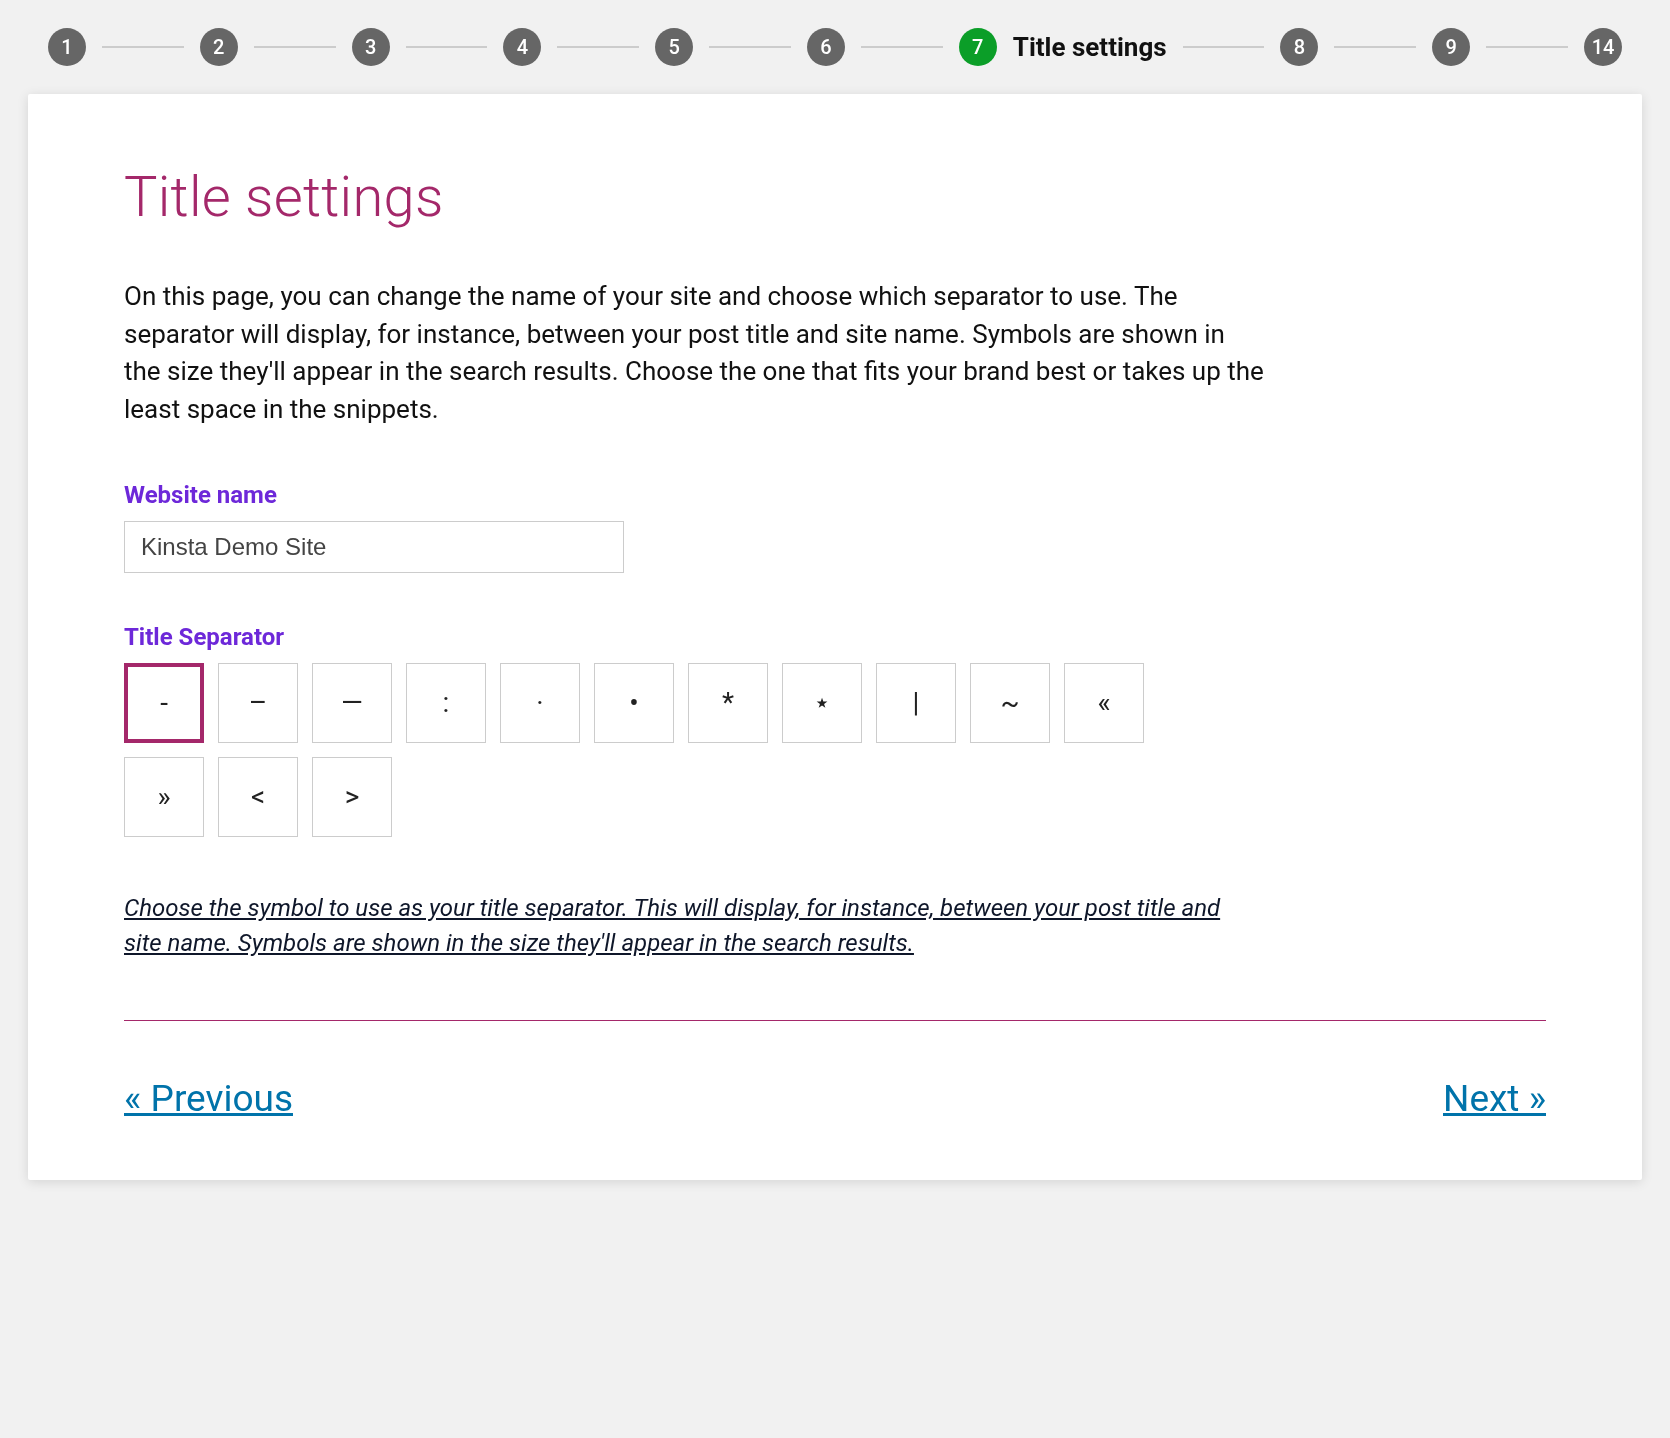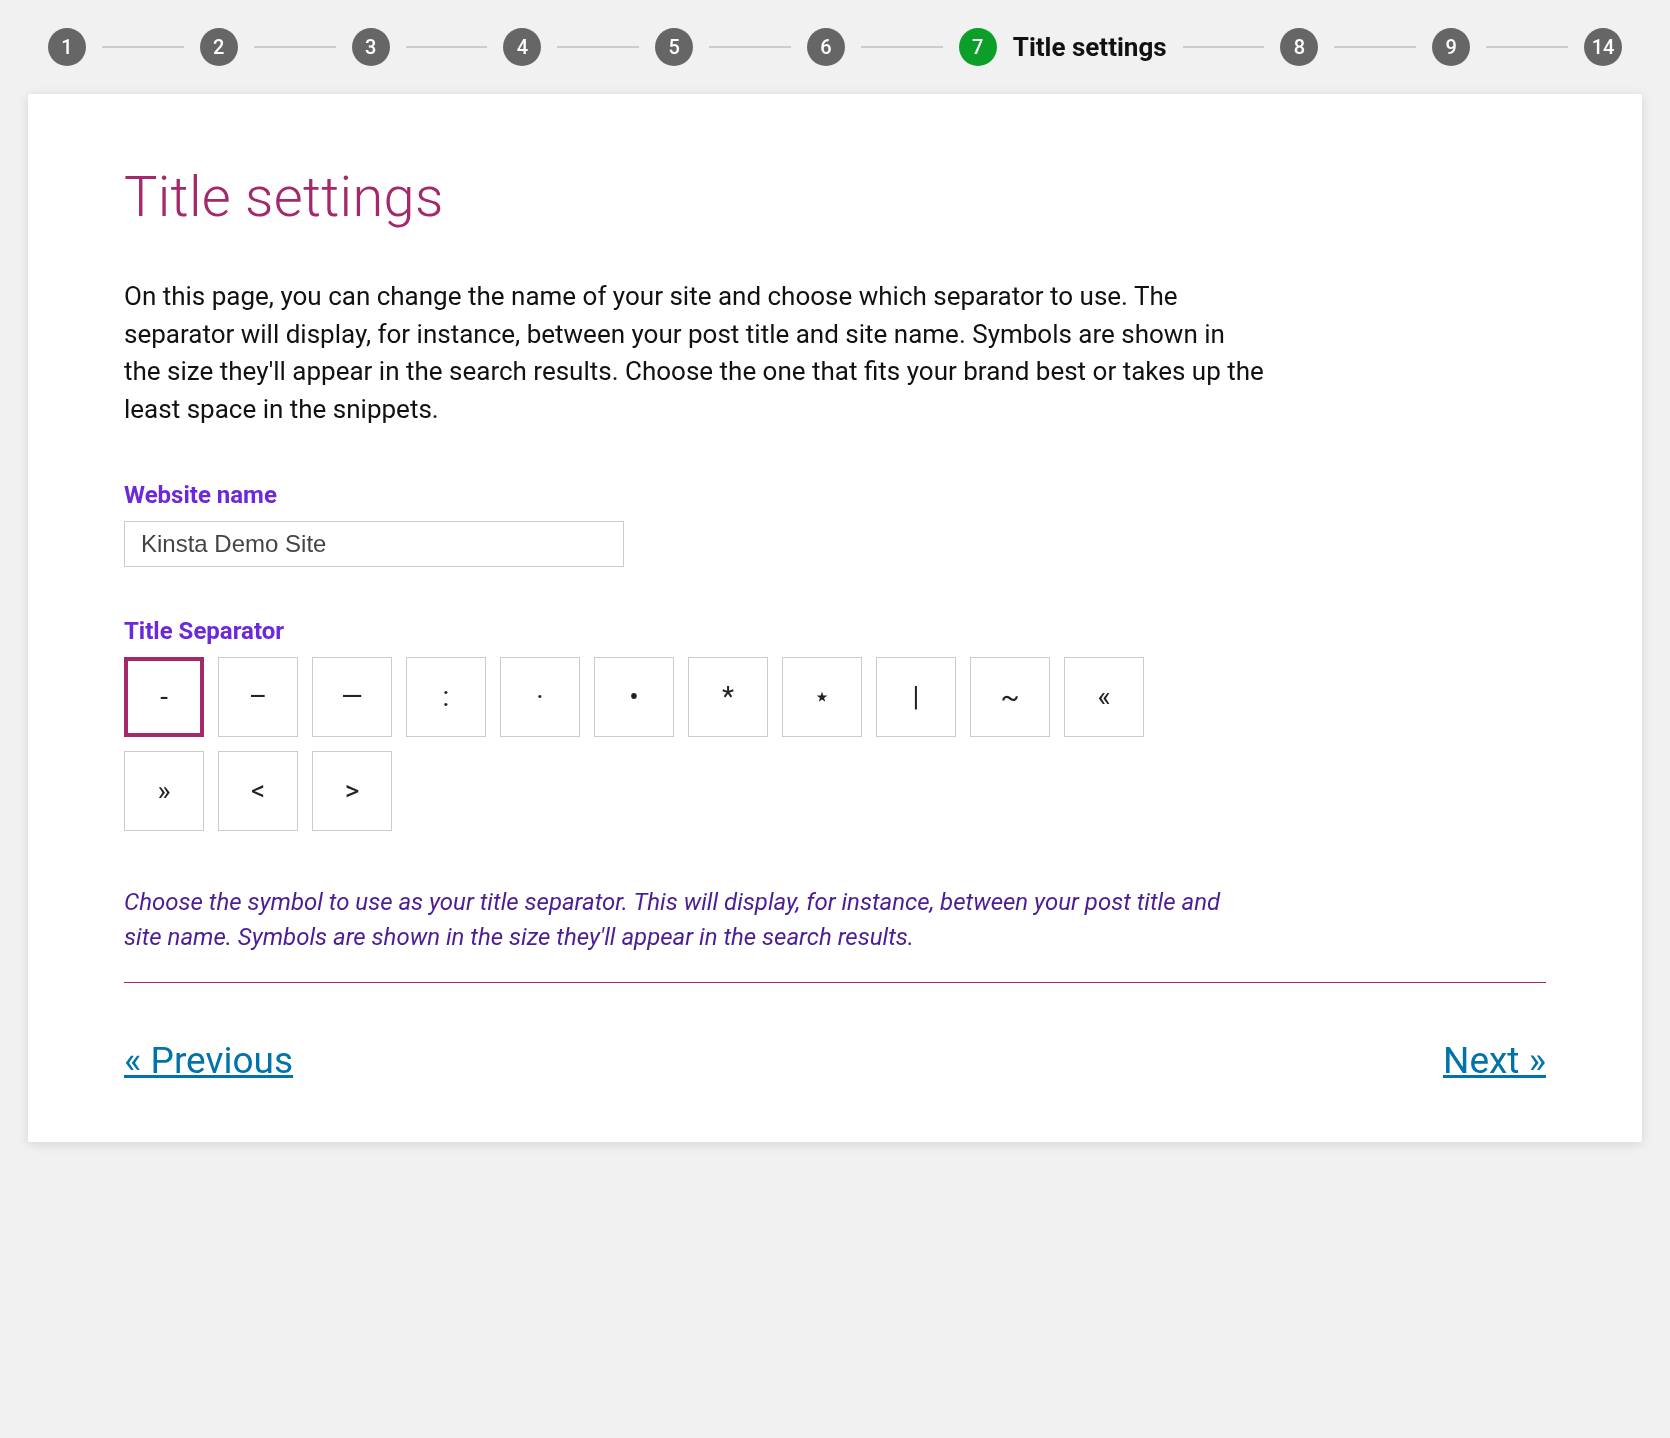--- a/index.html
+++ b/index.html
@@ -82,21 +82,21 @@
     }
     .field-label {
       font-size: 24px;
       font-weight: 700;
       color: #6d28d9;
       margin-bottom: 12px;
       display: block;
     }
     .text-input {
       width: 500px;
-      height: 46px;
+      height: 52px;
       padding: 0 16px;
       font-size: 24px;
       color: #444;
       border: 1px solid #ccc;
       background: #fff;
       outline: none;
       margin-bottom: 50px;
     }
     .separator-grid {
       display: flex;
@@ -118,23 +118,24 @@
       cursor: pointer;
       font-family: inherit;
     }
     .sep-btn.selected {
       border: 4px solid #a4286a;
     }
     .helper-text {
       font-size: 24px;
       line-height: 1.45;
       font-style: italic;
-      color: #4c1d95;
+      color: #0f172a;
       max-width: 1120px;
-      margin-bottom: 28px;
+      margin-bottom: 60px;
+      text-decoration: underline;
     }
     .divider {
       height: 1px;
       background: #a4286a;
       margin-bottom: 56px;
     }
     .nav-row {
       display: flex;
       justify-content: space-between;
       align-items: center;

